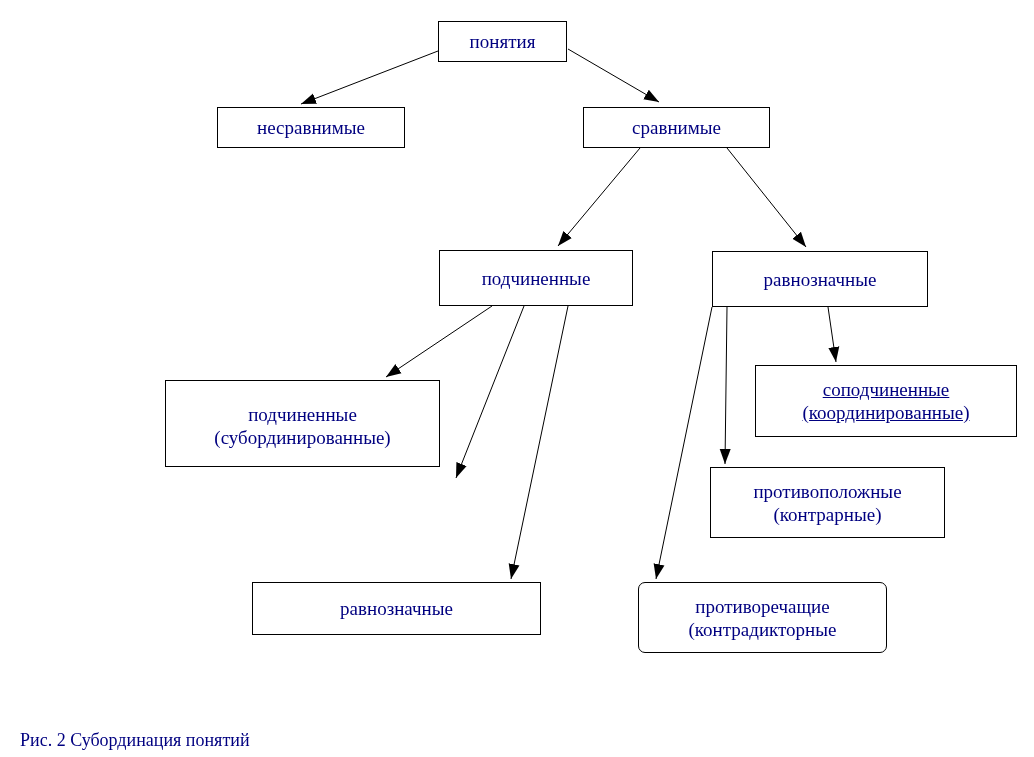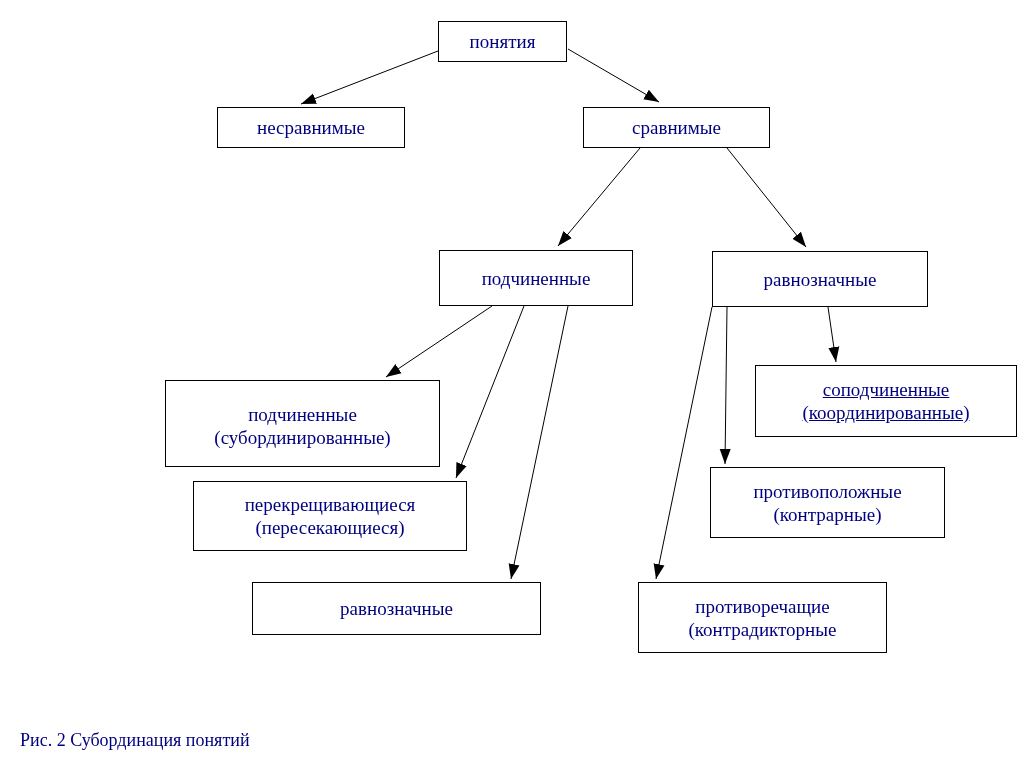--- a/index.html
+++ b/index.html
@@ -48,21 +48,21 @@
   #node-ponyatiya               { left: 438px; top: 21px;  width: 129px; height: 41px; }
   #node-nesravnimye             { left: 179px; top: 107px; width: 188px; height: 41px; margin-left: 38px; }
   #node-sravnimye               { left: 583px; top: 107px; width: 187px; height: 41px; }
   #node-sovmestimye             { left: 439px; top: 250px; width: 194px; height: 56px; }
   #node-nesovmestimye           { left: 712px; top: 251px; width: 216px; height: 56px; }
   #node-podchinennye            { left: 165px; top: 380px; width: 275px; height: 87px; }
   #node-perekreshchivayushchiesya { left: 193px; top: 481px; width: 274px; height: 70px; }
   #node-ravnoznachnye           { left: 252px; top: 582px; width: 289px; height: 53px; }
   #node-sopodchinennye          { left: 755px; top: 365px; width: 262px; height: 72px; text-decoration: underline; }
   #node-protivopolozhnye        { left: 710px; top: 467px; width: 235px; height: 71px; }
-  #node-protivorechashchie      { left: 638px; top: 582px; width: 249px; height: 71px; }
+  #node-protivorechashchie      { left: 638px; top: 582px; width: 249px; height: 71px; border-radius: 7px; }
   #figure-caption {
     position: absolute;
     left: 20px;
     top: 728px;
     color: #000080;
     font-size: 18px;
     line-height: 24px;
     white-space: nowrap;
   }
 </style>
@@ -107,24 +107,20 @@
 
   <div class="node" id="node-nesovmestimye">
     <span>равнозначные</span>
   </div>
 
   <div class="node top-align" id="node-podchinennye">
     <span>подчиненные</span>
     <span>(субординированные)</span>
   </div>
 
-  <div class="node" id="node-perekreshchivayushchiesya">
-    <span>перекрещивающиеся</span>
-    <span>(пересекающиеся)</span>
-  </div>
 
   <div class="node" id="node-ravnoznachnye">
     <span>равнозначные</span>
   </div>
 
   <div class="node" id="node-sopodchinennye">
     <span>соподчиненные</span>
     <span>(координированные)</span>
   </div>
 

